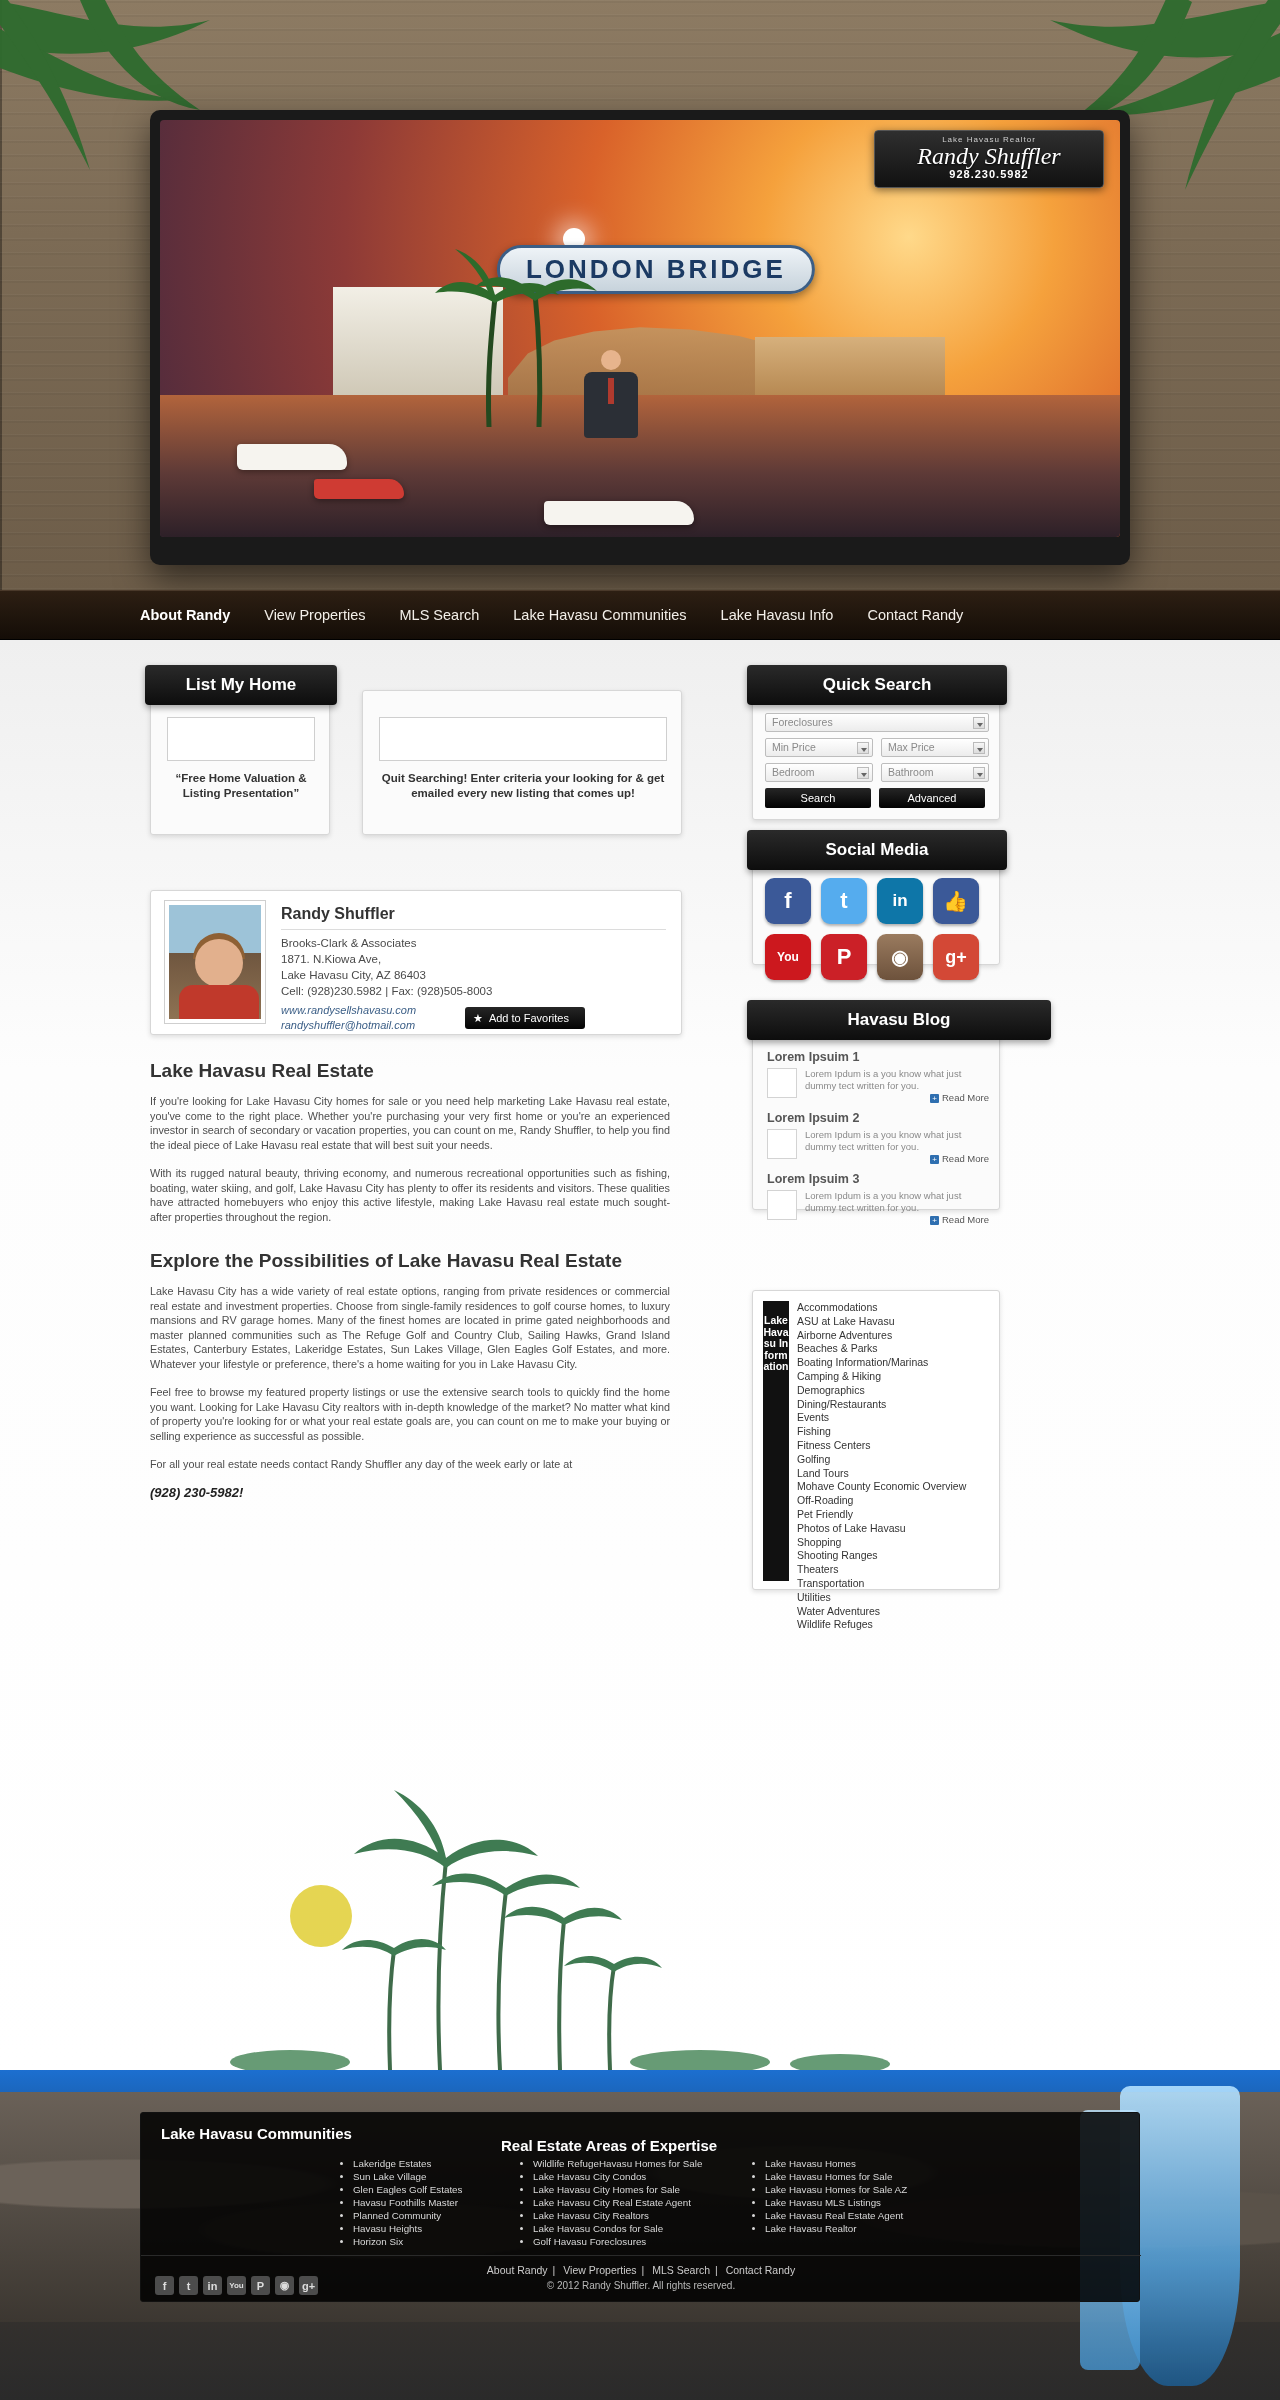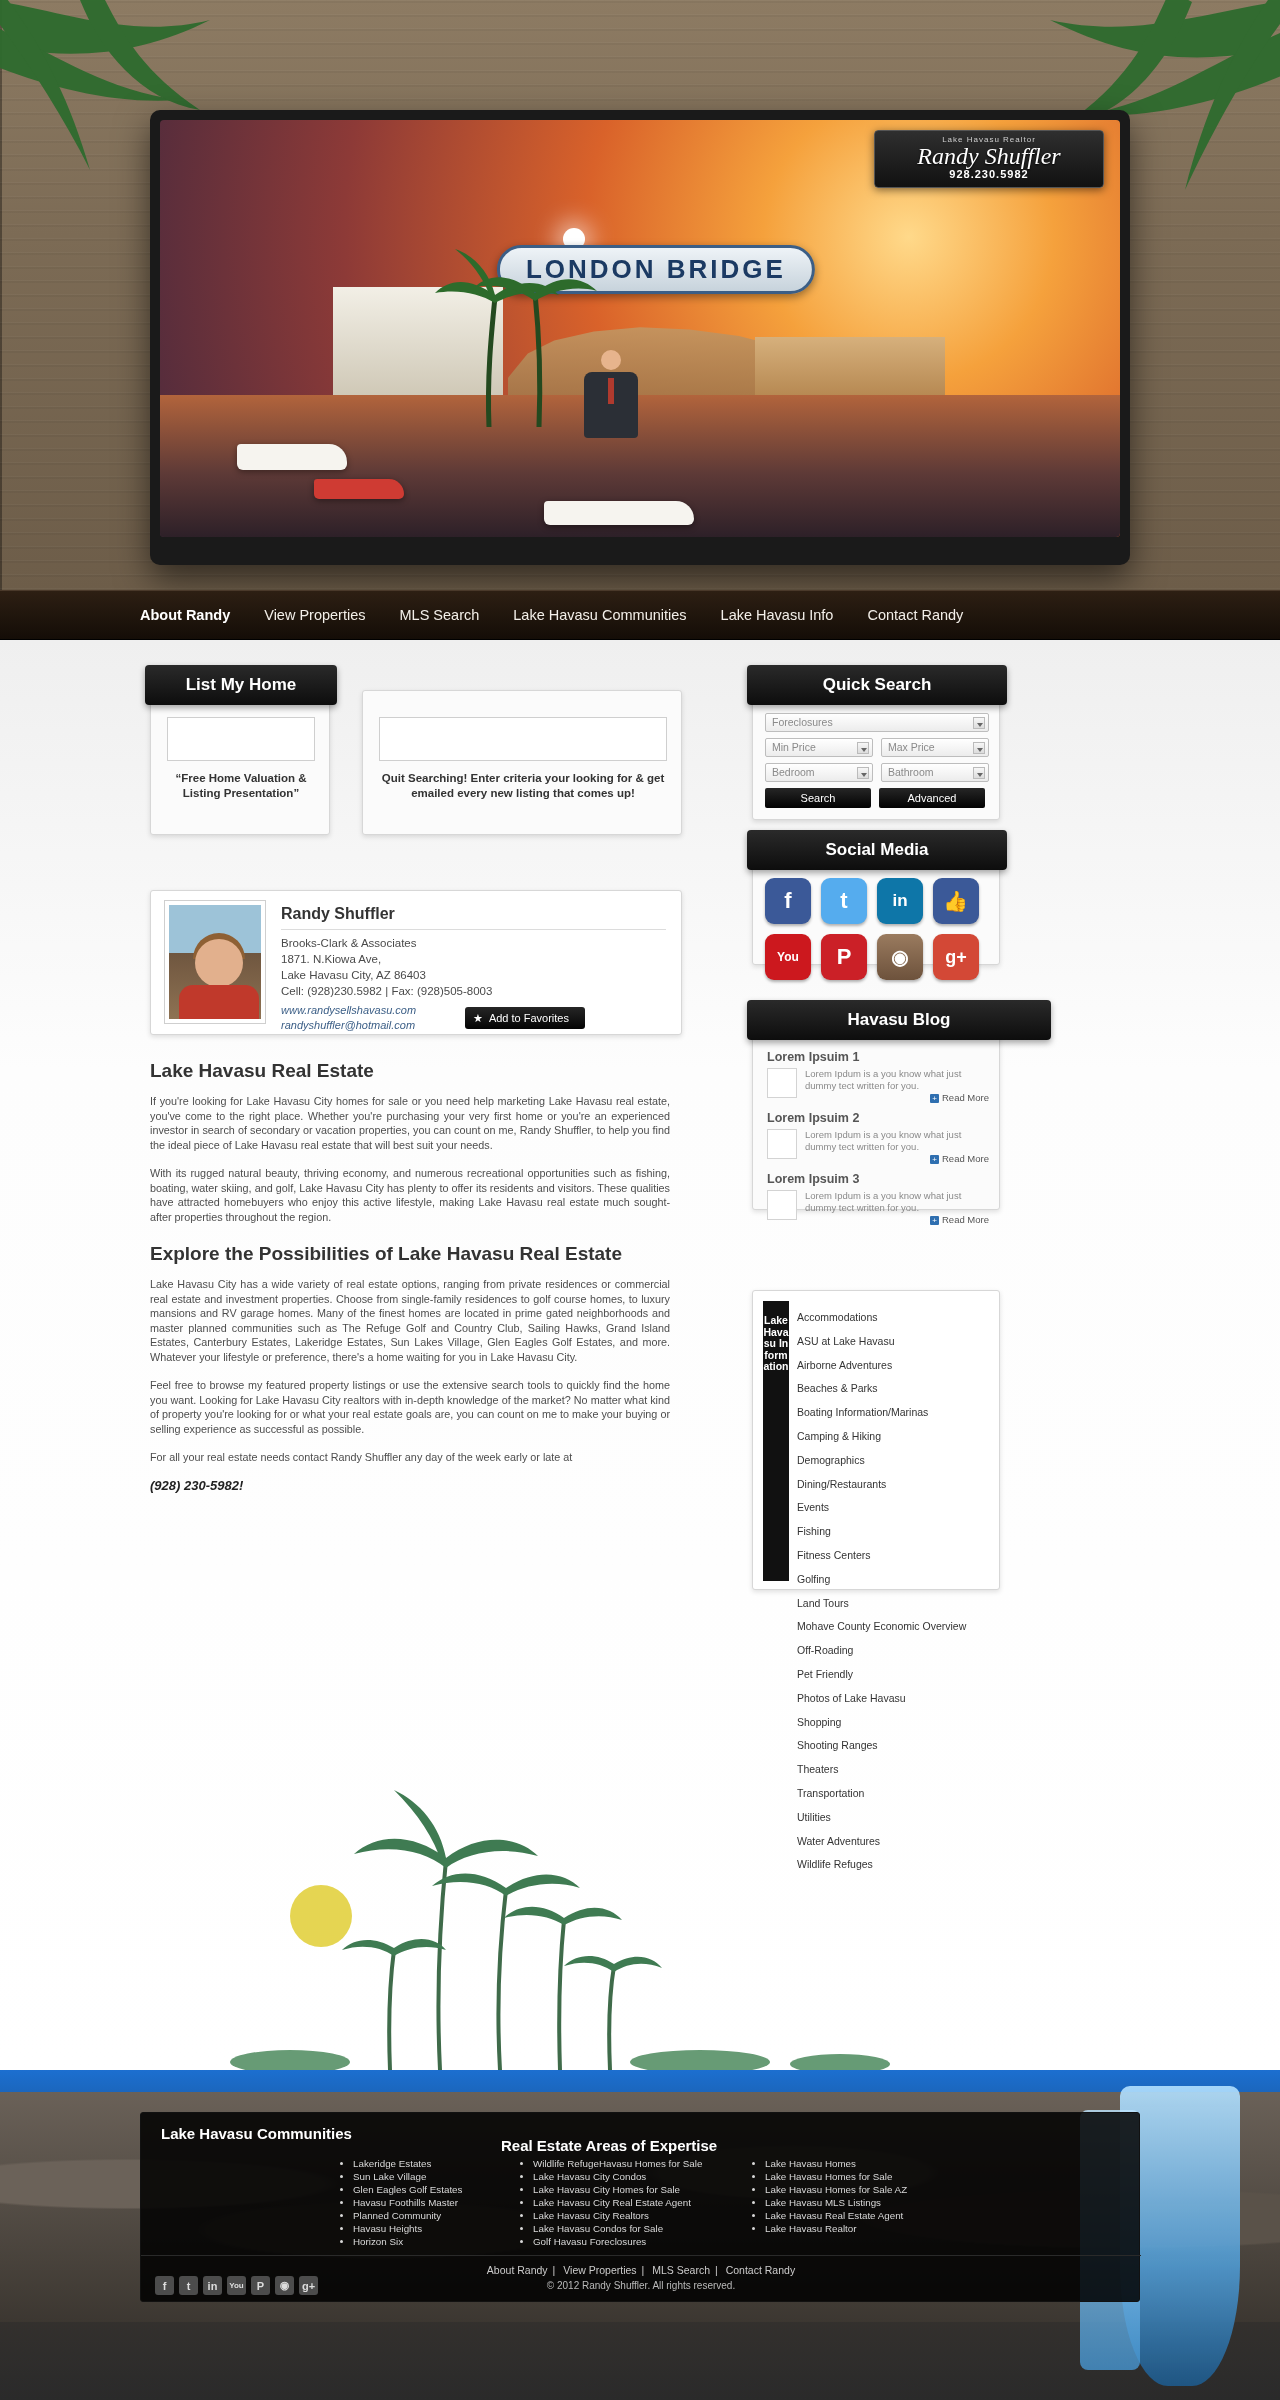--- a/index.html
+++ b/index.html
@@ -144,26 +144,26 @@
   .blogitem .thumb{ float:left; width:30px; height:30px; background:#fff; border:1px solid #d3d3d3; margin:4px 8px 0 0;}
   .blogitem p{ margin:4px 0 0 0; font-size:9.5px; color:#8a8a8a; line-height:12px;}
   .readmore{ font-size:9.5px; color:#555; text-align:right; }
   .readmore .plus{display:inline-block;width:9px;height:9px;background:#2f6fb0;color:#fff;font-size:8px;line-height:9px;text-align:center;margin-right:3px;border-radius:1px;}
 
   
   #infobox{ left:612px; top:650px; width:248px; height:300px; background:#fff;}
   #infobox .tab{ position:absolute; left:10px; top:10px; width:26px; height:280px; background:#111; color:#fff;
      font-size:10.5px; font-weight:bold; text-align:center; padding-top:14px; line-height:11.5px; letter-spacing:0;}
   #infobox ul{ position:absolute; left:44px; top:10px; margin:0; padding:0; list-style:none; }
-  #infobox li{ font-size:10.5px; color:#333; line-height:13.8px;margin-top:10px; }
+  #infobox li{ font-size:10.5px; color:#333; line-height:13.8px; }
 
   
   .copy{ position:absolute; left:10px; top:420px; width:520px; }
   .copy h2{ font-size:19px; color:#333; margin:0 0 12px 0; font-weight:bold;}
-  .copy h2.second{ margin-top:19px; }
+  .copy h2.second{ margin-top:26px; }
   .copy p{ font-size:10.8px; color:#4d4d4d; line-height:14.5px; margin:0 0 14px 0; text-align:justify;}
   .copy .phone{ font-weight:bold; font-style:italic; font-size:13px; color:#222;}
 
   
   .palmscene{ position:absolute; left:0; top:1130px; width:1000px; height:300px; }
   .sunball{position:absolute;left:150px;top:115px;width:62px;height:62px;border-radius:50%;background:#e5d552;}
 
   
   .bottom{
     position:absolute; left:0; top:2070px; width:1280px; height:330px;

